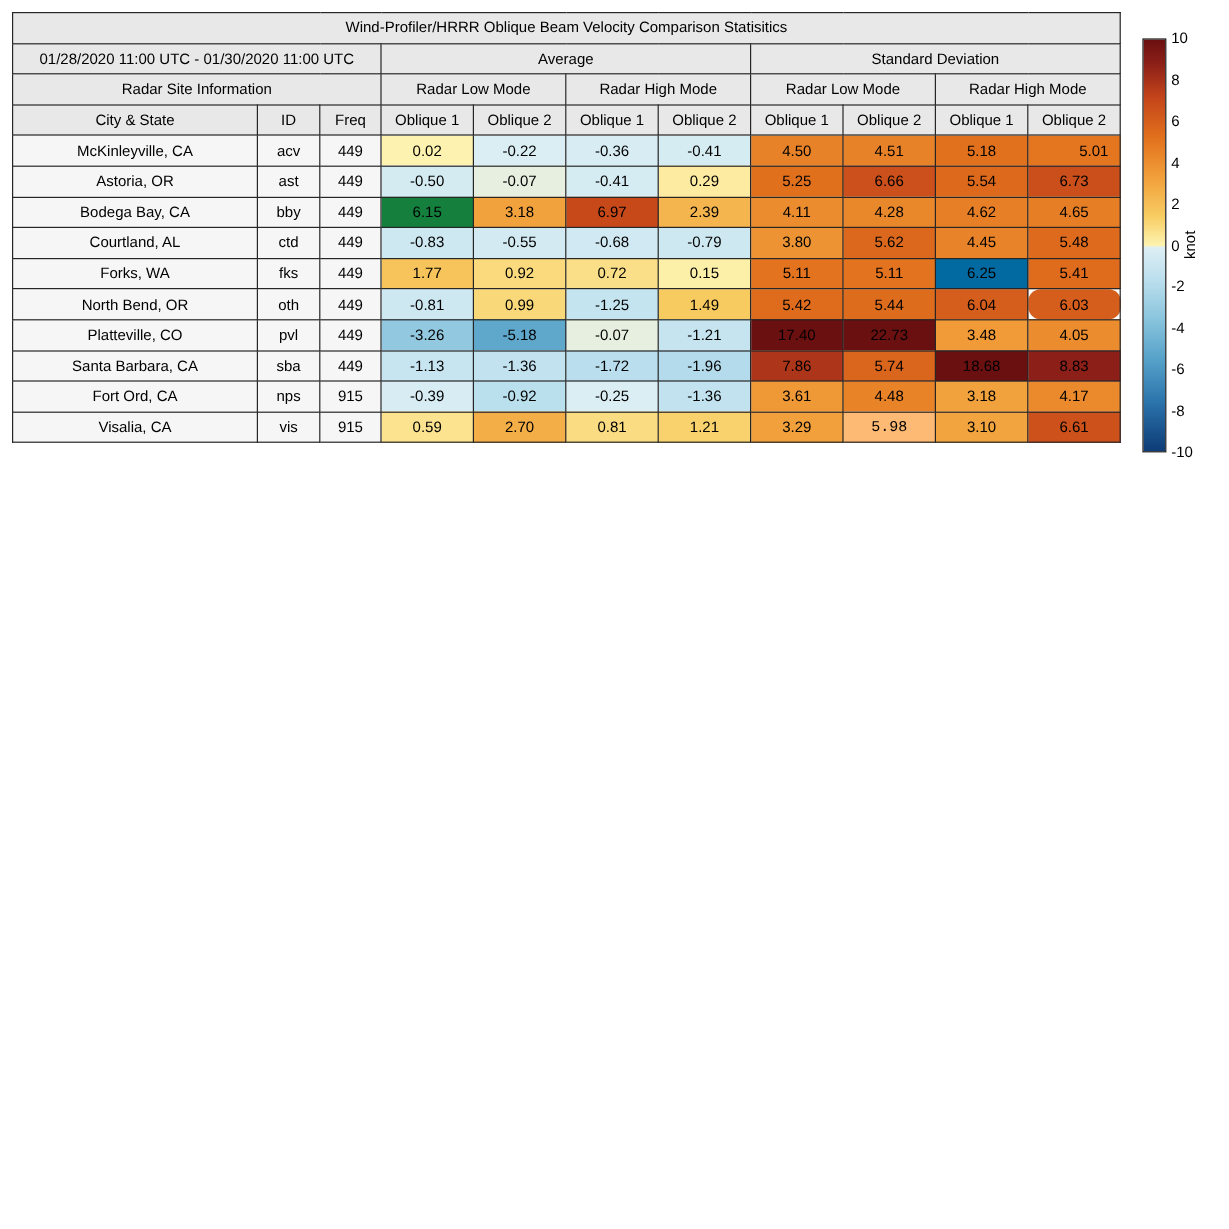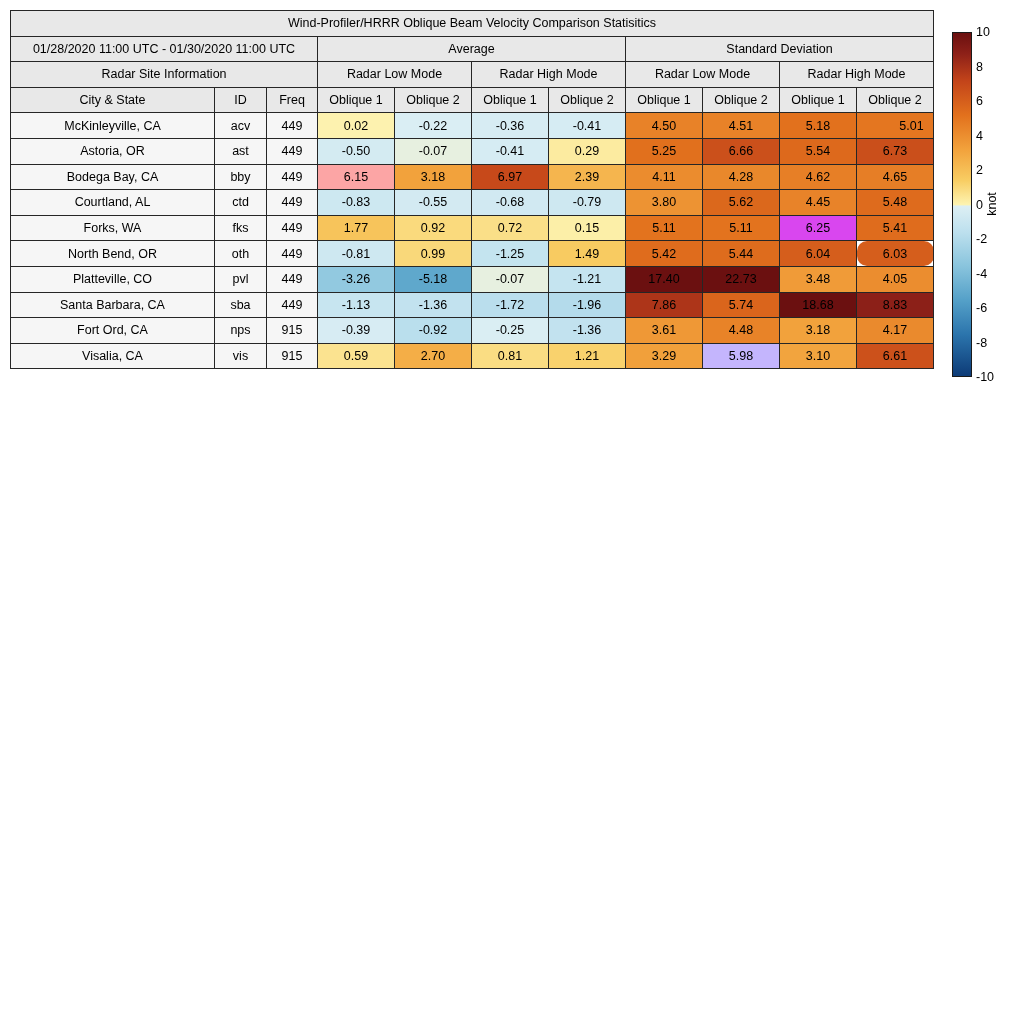--- a/index.html
+++ b/index.html
@@ -116,21 +116,21 @@
             <td class="num" style="background: rgb(252, 235, 160);">0.29</td>
             <td class="num" style="background: rgb(225, 112, 29);">5.25</td>
             <td class="num" style="background: rgb(203, 80, 27);">6.66</td>
             <td class="num" style="background: rgb(221, 105, 28);">5.54</td>
             <td class="num" style="background: rgb(202, 79, 27);">6.73</td>
           </tr>
           <tr>
             <td class="site">Bodega Bay, CA</td>
             <td class="site">bby</td>
             <td class="site">449</td>
-            <td class="num" style="background: #fca5a5;">6.15</td>
+            <td class="num" style="background: #15803d;">6.15</td>
             <td class="num" style="background: rgb(242, 162, 60);">3.18</td>
             <td class="num" style="background: rgb(199, 73, 26);">6.97</td>
             <td class="num" style="background: rgb(245, 181, 78);">2.39</td>
             <td class="num" style="background: rgb(235, 140, 46);">4.11</td>
             <td class="num" style="background: rgb(233, 136, 43);">4.28</td>
             <td class="num" style="background: rgb(231, 127, 38);">4.62</td>
             <td class="num" style="background: rgb(230, 126, 38);">4.65</td>
           </tr>
           <tr>
             <td class="site">Courtland, AL</td>
@@ -148,21 +148,21 @@
           <tr>
             <td class="site">Forks, WA</td>
             <td class="site">fks</td>
             <td class="site">449</td>
             <td class="num" style="background: rgb(247, 196, 91);">1.77</td>
             <td class="num" style="background: rgb(250, 218, 125);">0.92</td>
             <td class="num" style="background: rgb(250, 223, 136);">0.72</td>
             <td class="num" style="background: rgb(252, 239, 168);">0.15</td>
             <td class="num" style="background: rgb(227, 115, 30);">5.11</td>
             <td class="num" style="background: rgb(227, 115, 30);">5.11</td>
-            <td class="num" style="background: #d946ef; margin-top: 28px;">6.25</td>
+            <td class="num" style="background: #0369a1; margin-top: 28px;">6.25</td>
             <td class="num" style="background: rgb(223, 108, 29);">5.41</td>
           </tr>
           <tr>
             <td class="site">North Bend, OR</td>
             <td class="site">oth</td>
             <td class="site">449</td>
             <td class="num" style="background: rgb(206, 232, 241);">-0.81</td>
             <td class="num" style="background: rgb(249, 216, 122);">0.99</td>
             <td class="num" style="background: rgb(196, 228, 239);">-1.25</td>
             <td class="num" style="background: rgb(248, 203, 97);">1.49</td>
@@ -212,21 +212,21 @@
           </tr>
           <tr>
             <td class="site">Visalia, CA</td>
             <td class="site">vis</td>
             <td class="site">915</td>
             <td class="num" style="background: rgb(251, 227, 144);">0.59</td>
             <td class="num" style="background: rgb(244, 174, 71);">2.70</td>
             <td class="num" style="background: rgb(250, 221, 131);">0.81</td>
             <td class="num" style="background: rgb(249, 210, 109);">1.21</td>
             <td class="num" style="background: rgb(241, 160, 59);">3.29</td>
-            <td class="num" style="background: #c4b5fd;">5.98</td>
+            <td class="num" style="background: #fdba74; font-family: Liberation Mono, monospace;">5.98</td>
             <td class="num" style="background: rgb(242, 164, 62);">3.10</td>
             <td class="num" style="background: rgb(204, 81, 27);">6.61</td>
           </tr>
         </tbody>
     </table>
   </div>
 
   <div id="cbar-wrap">
     <div id="cbar" style="background: linear-gradient(rgb(107, 16, 16) 0%, rgb(141, 32, 24) 6%, rgb(195, 68, 26) 14%, rgb(226, 113, 29) 24%, rgb(242, 162, 60) 34%, rgb(248, 205, 99) 43%, rgb(253, 243, 176) 50%, rgb(221, 239, 244) 50.5%, rgb(189, 224, 238) 58%, rgb(137, 196, 221) 68%, rgb(84, 160, 200) 78%, rgb(43, 116, 172) 88%, rgb(13, 59, 119) 100%);"></div>
     <div id="cbar-ticks">

